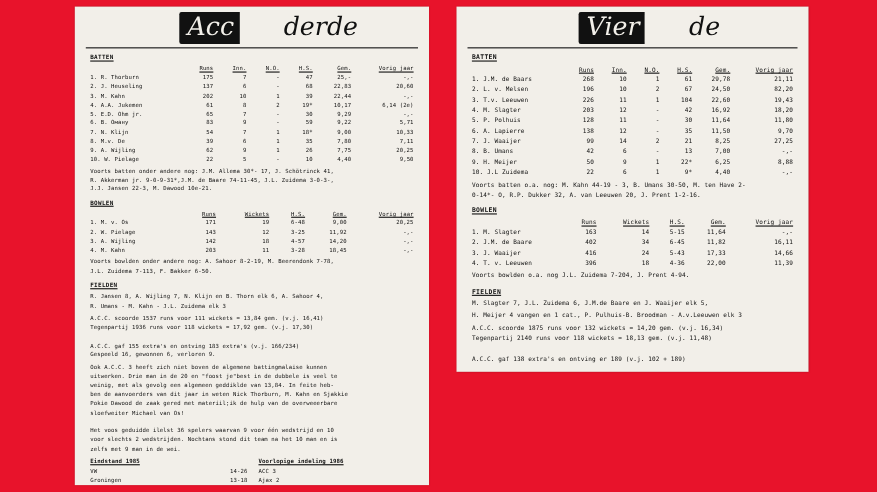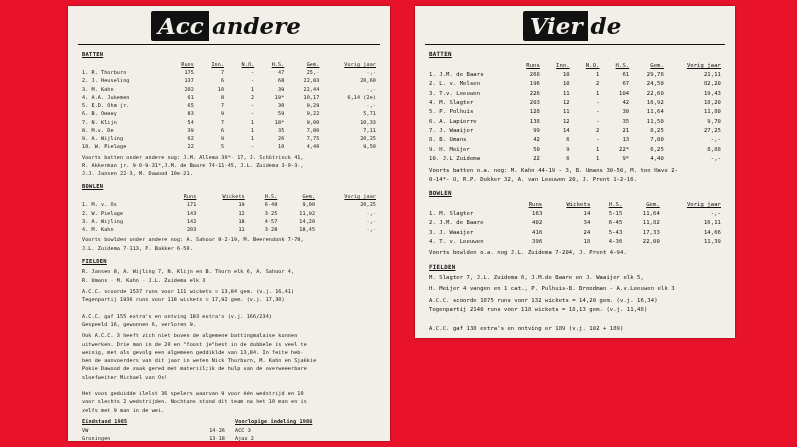--- a/index.html
+++ b/index.html
@@ -22,23 +22,24 @@
 
   .masthead{
     text-align:center;
     padding-top:5px;
     padding-bottom:2px;
   }
   .masthead .word{
     display:inline-block;
     font-family:"DejaVu Serif", serif;
     font-size:23px;
-    font-weight:bold;
+    font-weight:normal;
     font-style:italic;
     letter-spacing:0px;
+    margin-left:37px;
   }
   .masthead .dark{
     background:#111;
     color:#f2efe9;
     padding:1px 5px 2px 7px;
     border-radius:2px 0 0 2px;
   }
   .masthead .light{
     color:#111;
     padding:1px 6px 2px 3px;
@@ -95,21 +96,21 @@
   .standrow{display:flex;font-size:5.1px;line-height:1.62;}
   .standrow .t{flex:1;white-space:pre;}
   .standrow .v{width:26px;text-align:right;white-space:pre;}
   #page-right .standrow{font-size:5.4px;line-height:1.7;}
 </style>
 </head>
 <body>
 
 <div class="page" id="page-left">
   <div class="masthead">
-    <span class="word dark">Acc</span><span class="word light">andere</span>
+    <span class="word dark">Acc</span><span class="word light">derde</span>
   </div>
   <div class="rule"></div>
   <div class="body">
 
     <div class="sect">BATTEN</div>
     <table>
       <tbody>
           <tr>
         <th class="c-name"></th>
         <th class="c-num">Runs</th>

